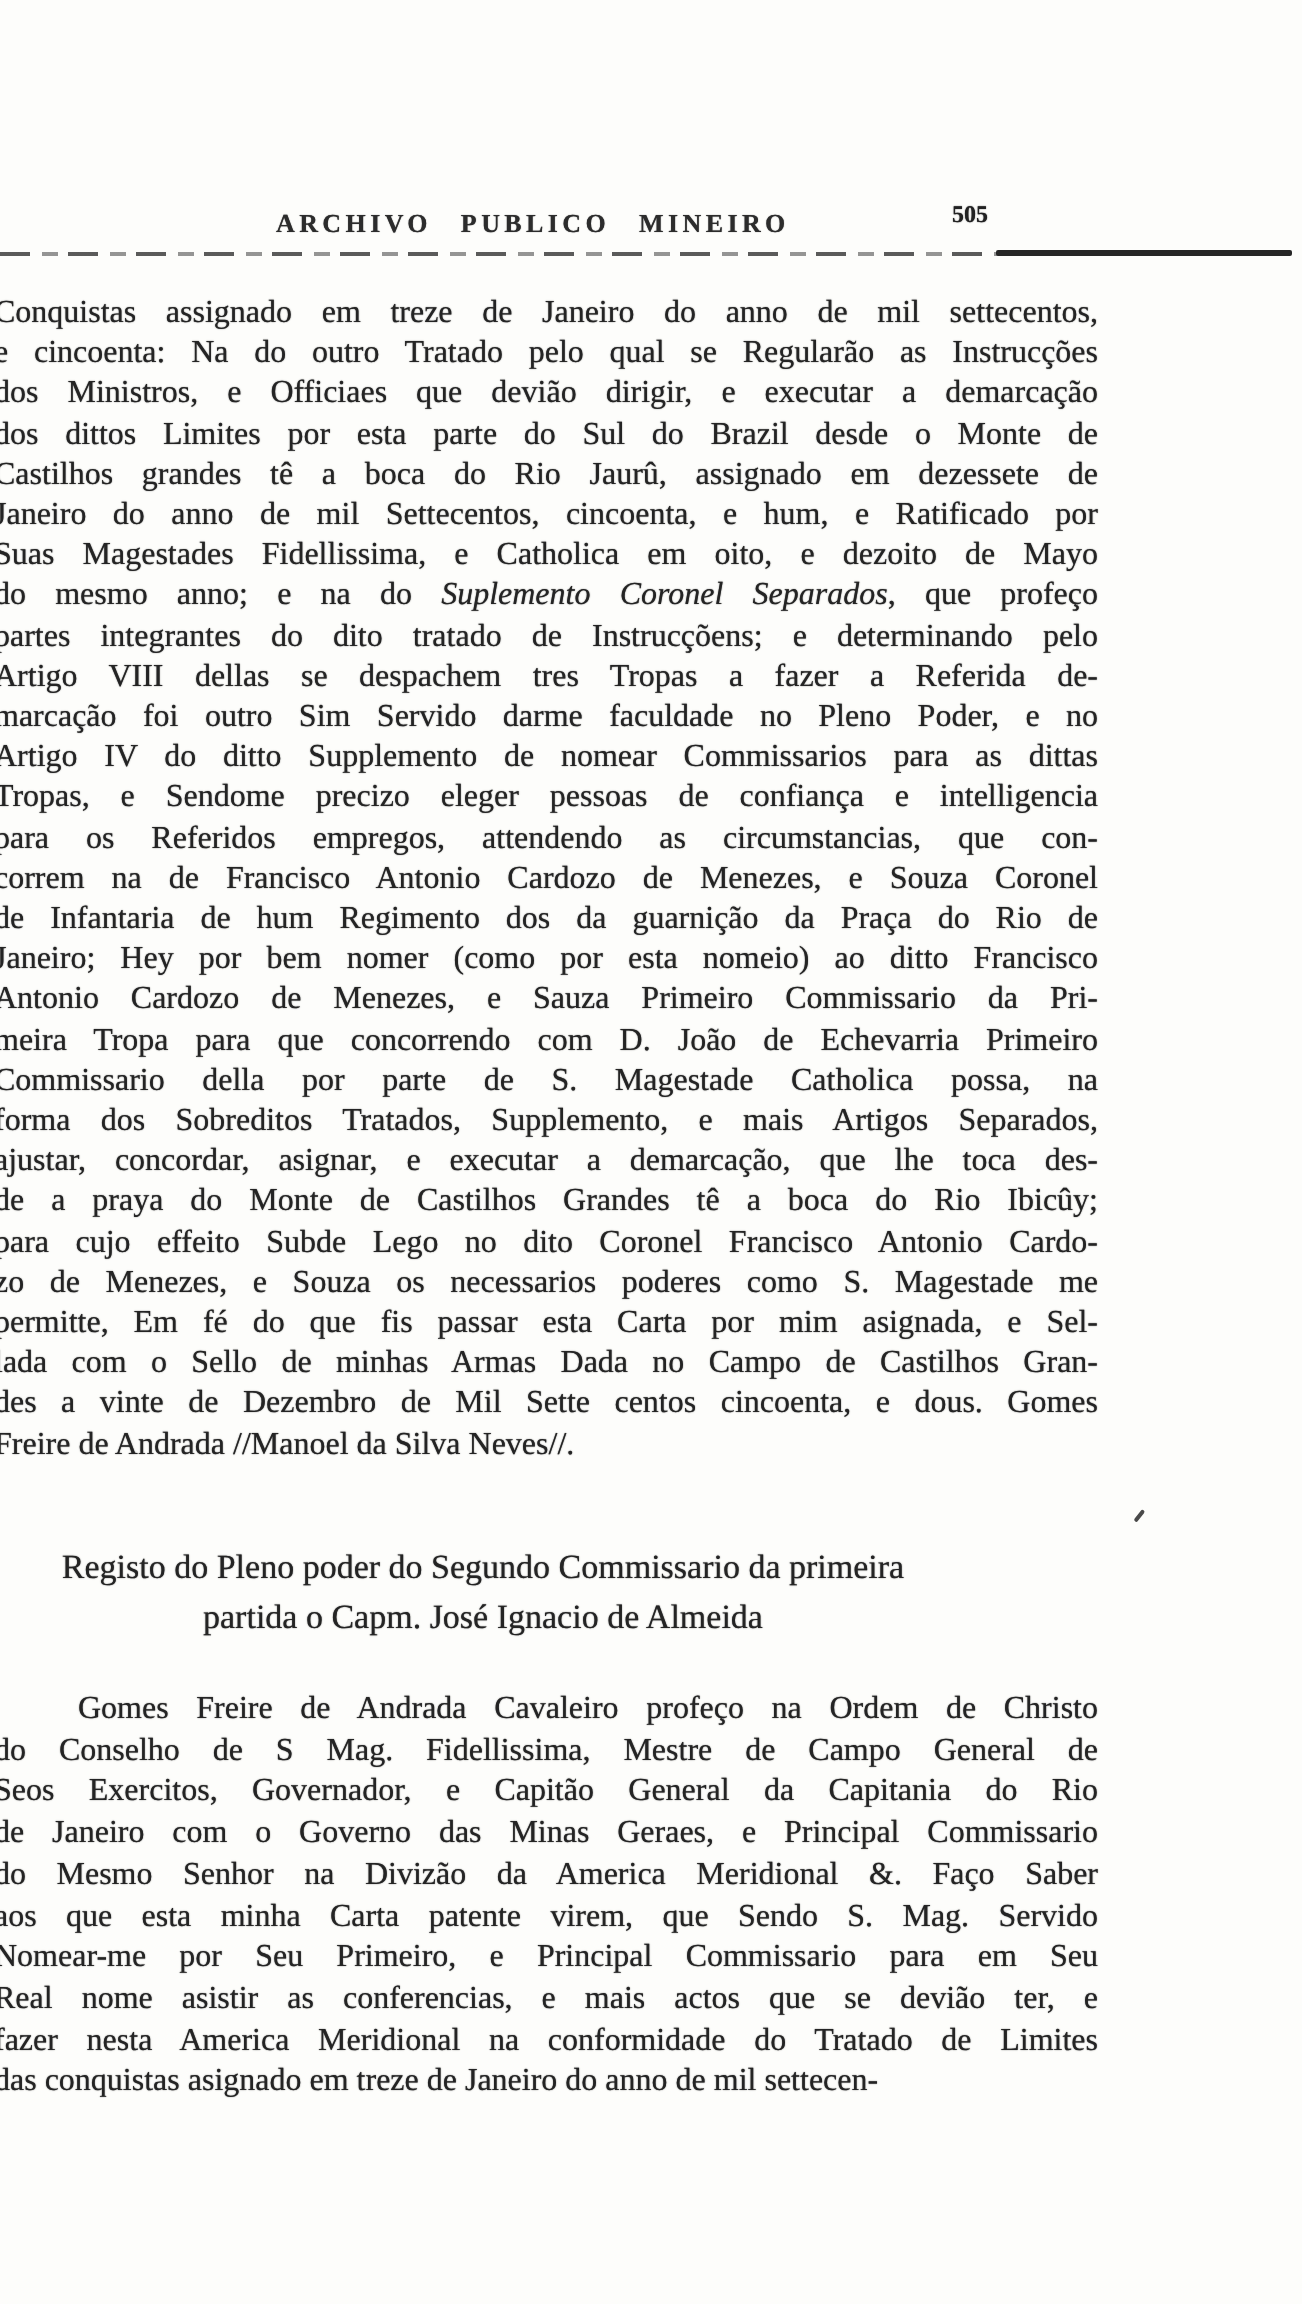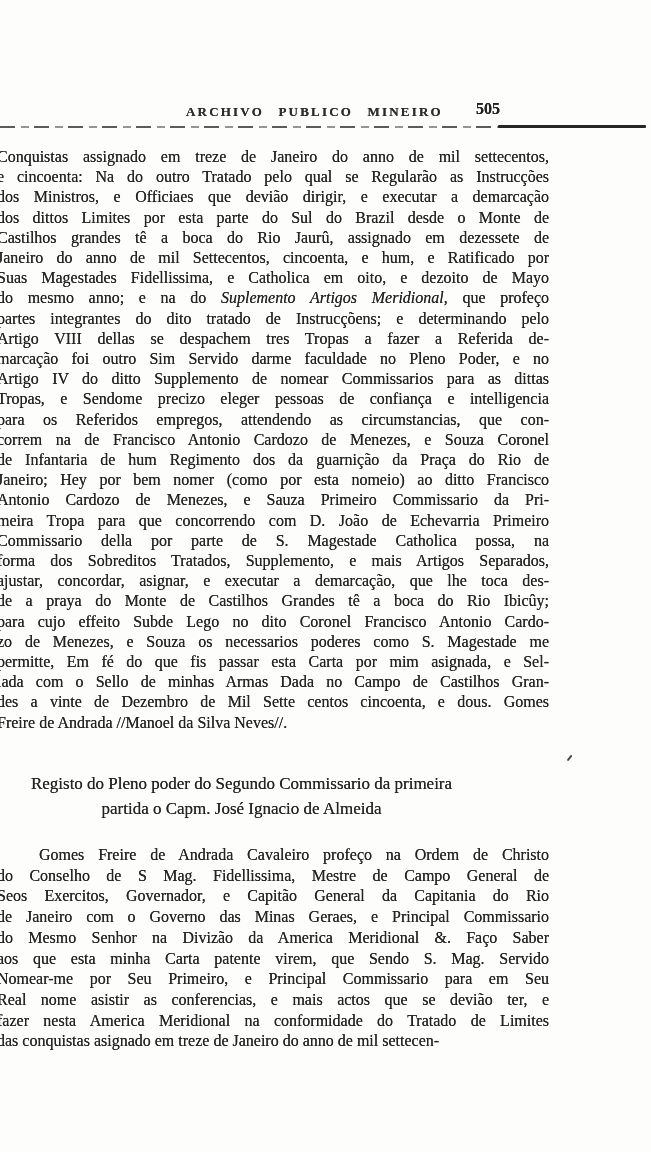--- a/index.html
+++ b/index.html
@@ -14,25 +14,24 @@
   .scan-page { position: absolute; inset: 0; }
 
   
   .running-head-title {
     position: absolute; left: 138px; top: 104px;
     font-size: 13px; font-weight: bold;
     letter-spacing: 2.2px; word-spacing: 9px;
     color: #2c2c2c;
     text-shadow: 0 0 0.5px rgba(40,40,40,.8);
     white-space: nowrap;
-    margin-left: 48px;
   }
   .page-number {
     position: absolute; left: 476px; top: 100px;
-    font-size: 16px; font-weight: bold; color: #222;
+    font-size: 12px; font-weight: bold; color: #222;
     text-shadow: 0 0 0.6px rgba(30,30,30,.9);
   }
   .head-rule {
     position: absolute; left: 0; top: 126px; width: 646px; height: 2px;
     background: repeating-linear-gradient(90deg,
       rgba(45,45,45,.78) 0 15px, rgba(45,45,45,0) 15px 21px,
       rgba(45,45,45,.5) 21px 29px, rgba(45,45,45,0) 29px 34px);
   }
   .head-rule-solid {
     position: absolute; left: 498px; top: 125px; width: 148px; height: 3px;
@@ -79,21 +78,21 @@
   <div class="head-rule-solid"></div>
 
   <div class="text-block para-1">
       <div class="line">Conquistas assignado em treze de Janeiro do anno de mil settecentos,</div>
       <div class="line">e cincoenta: Na do outro Tratado pelo qual se Regularão as Instrucções</div>
       <div class="line">dos Ministros, e Officiaes que devião dirigir, e executar a demarcação</div>
       <div class="line">dos dittos Limites por esta parte do Sul do Brazil desde o Monte de</div>
       <div class="line">Castilhos grandes tê a boca do Rio Jaurû, assignado em dezessete de</div>
       <div class="line">Janeiro do anno de mil Settecentos, cincoenta, e hum, e Ratificado por</div>
       <div class="line">Suas Magestades Fidellissima, e Catholica em oito, e dezoito de Mayo</div>
-      <div class="line"><span>do mesmo anno; e na do </span><span class="it">Suplemento Artigos Meridional</span><span>, que profeço</span></div>
+      <div class="line"><span>do mesmo anno; e na do </span><span class="it">Suplemento Coronel Separados</span><span>, que profeço</span></div>
       <div class="line">partes integrantes do dito tratado de Instrucçõens; e determinando pelo</div>
       <div class="line">Artigo VIII dellas se despachem tres Tropas a fazer a Referida de-</div>
       <div class="line">marcação foi outro Sim Servido darme faculdade no Pleno Poder, e no</div>
       <div class="line">Artigo IV do ditto Supplemento de nomear Commissarios para as dittas</div>
       <div class="line">Tropas, e Sendome precizo eleger pessoas de confiança e intelligencia</div>
       <div class="line">para os Referidos empregos, attendendo as circumstancias, que con-</div>
       <div class="line">correm na de Francisco Antonio Cardozo de Menezes, e Souza Coronel</div>
       <div class="line">de Infantaria de hum Regimento dos da guarnição da Praça do Rio de</div>
       <div class="line">Janeiro; Hey por bem nomer (como por esta nomeio) ao ditto Francisco</div>
       <div class="line">Antonio Cardozo de Menezes, e Sauza Primeiro Commissario da Pri-</div>

